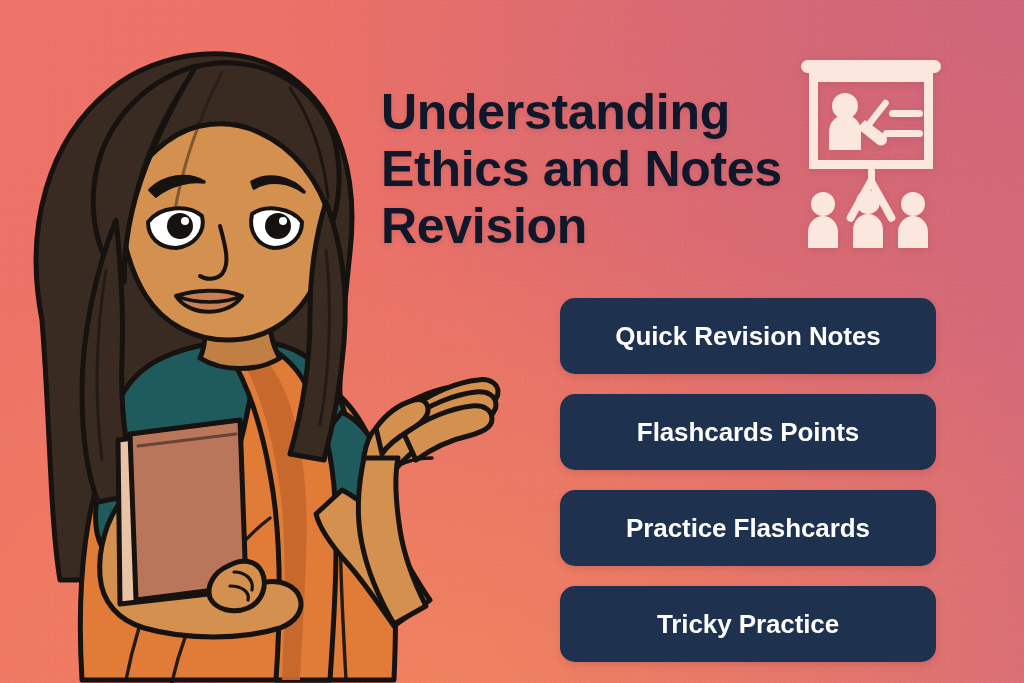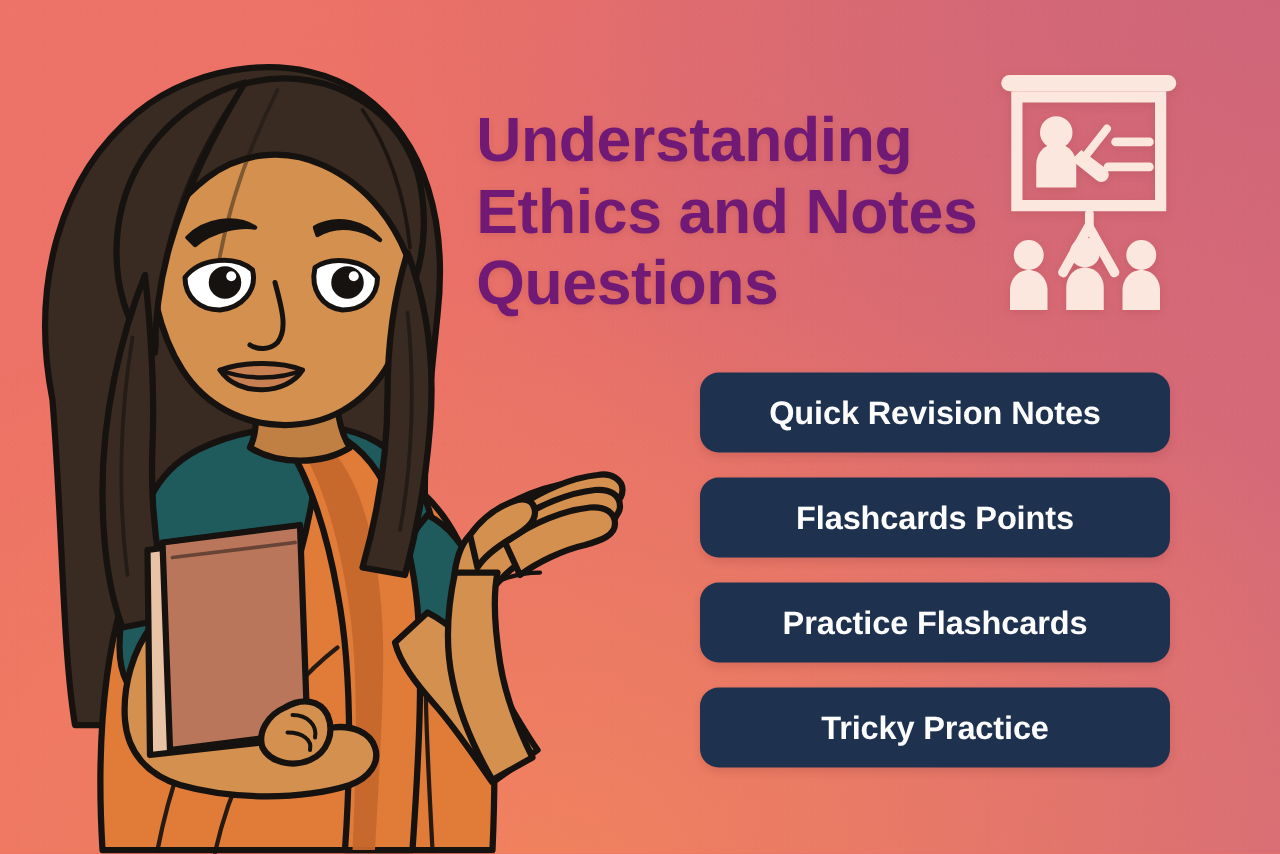--- a/index.html
+++ b/index.html
@@ -32,21 +32,21 @@
       radial-gradient(rgba(120,40,40,.35) .5px, transparent .6px);
     background-size: 5px 5px, 7px 7px;
     background-position: 0 0, 3px 2px;
   }
 
   
   #title {
     position:absolute;
     left:381px; top:84px;
     width:440px;
-    color:#701a75;
+    color:#0f172a;
     font-size:50px;
     font-weight:700;
     line-height:57px;
     letter-spacing:-0.3px;
     text-shadow:0 2px 5px rgba(120,40,40,.17);
     z-index:6;
     pointer-events:none;
   }
   #title .ln { display:block; white-space:nowrap; }
 
@@ -62,21 +62,21 @@
 
   
   #btn-col {
     position:absolute;
     left:560px; top:298px;
     width:376px;
     display:flex; flex-direction:column; gap:20px;
     z-index:7;
   }
   .pill {
-    height:64px;
+    height:76px;
     border-radius:15px;
     background:#1E3250;
     color:#FDFDFD;
     font-size:26px;
     font-weight:700;
     letter-spacing:-0.1px;
     display:flex; align-items:center; justify-content:center;
     border:none;
     cursor:pointer;
     box-shadow:0 3px 7px rgba(110,35,40,.16);
@@ -248,21 +248,21 @@
                    L436 586 C424 562 414 536 410 510 C406 484 404 458 408 438 Z" fill="#D3904F"></path>
         </g>
 
       </g>
     </svg>
   </div>
 
   <h1 id="title">
     <span class="ln">Understanding</span>
     <span class="ln">Ethics and Notes</span>
-    <span class="ln">Questions</span>
+    <span class="ln">Revision</span>
   </h1>
 
   <div id="pres-icon">
     <svg viewBox="0 0 152 190" xmlns="http://www.w3.org/2000/svg" aria-hidden="true">
       <g fill="#FCE7DE">
 
         <rect x="6" y="2" width="140" height="13" rx="6.5"></rect>
 
         <path d="M14 15 h124 v96 h-124 z
                  M23 24 v78 h106 v-78 z" fill-rule="evenodd"></path>

